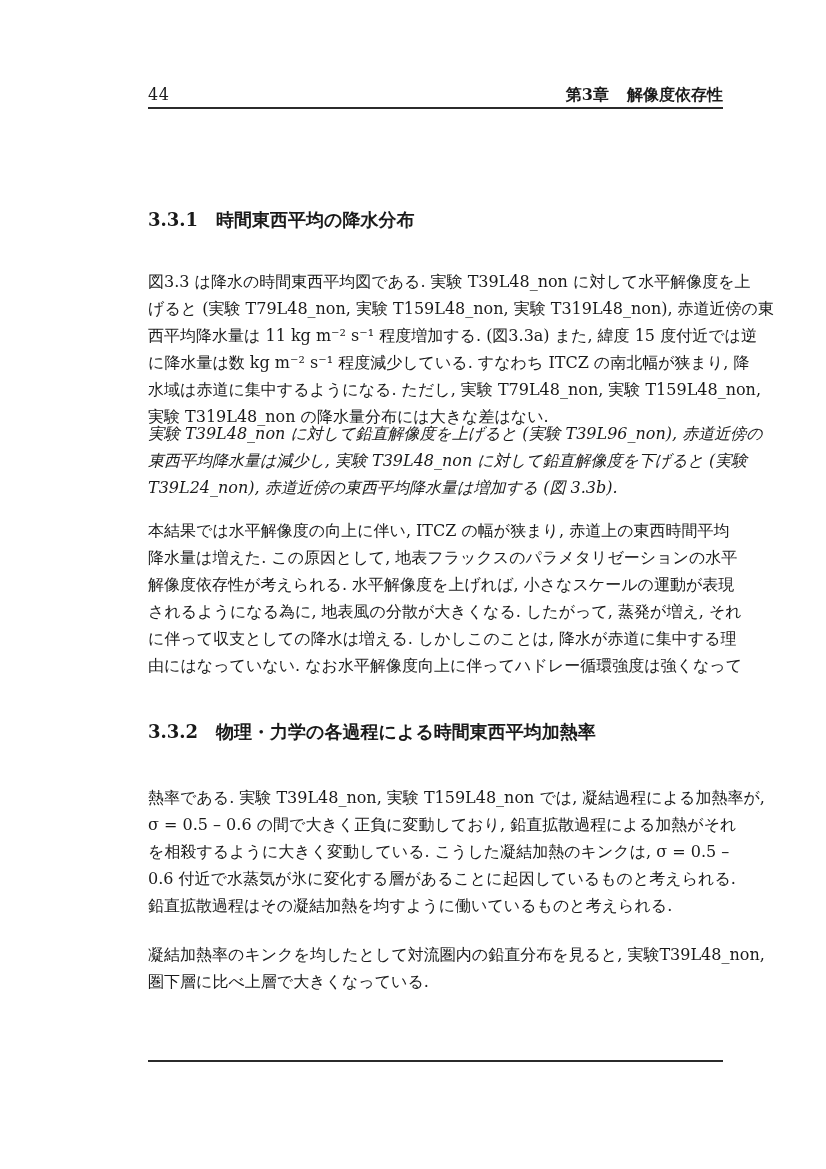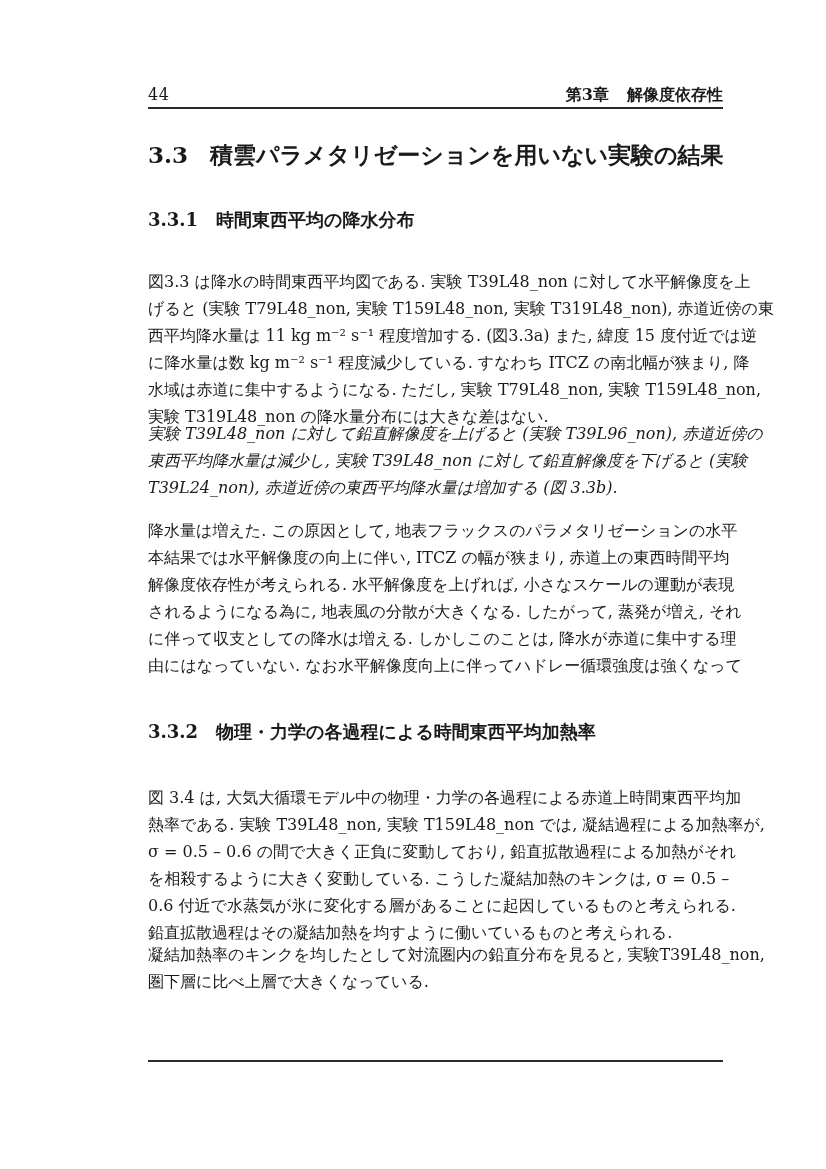--- a/index.html
+++ b/index.html
@@ -68,23 +68,20 @@
 <div class="page">
 
   <div class="running-head">
     <span class="pageno">44</span>
     <span class="chapter">
       <span class="chlabel">第3章</span><span>解像度依存性</span>
     </span>
   </div>
   <div class="head-rule"></div>
 
-  <div class="sec-heading">
-    <span class="num">3.3</span><span>積雲パラメタリゼーションを用いない実験の結果</span>
-  </div>
 
   <div class="subsec-heading" id="subsec-1">
     <span class="num">3.3.1</span><span>時間東西平均の降水分布</span>
   </div>
 
   <div class="para" id="para-1">
     <div class="tline">図3.3 は降水の時間東西平均図である. 実験 T39L48_non に対して水平解像度を上</div>
     <div class="tline">げると (実験 T79L48_non, 実験 T159L48_non, 実験 T319L48_non), 赤道近傍の東</div>
     <div class="tline">西平均降水量は 11 kg m⁻² s⁻¹ 程度増加する. (図3.3a) また, 緯度 15 度付近では逆</div>
     <div class="tline">に降水量は数 kg m⁻² s⁻¹ 程度減少している. すなわち ITCZ の南北幅が狭まり, 降</div>
@@ -92,34 +89,33 @@
     <div class="tline last">実験 T319L48_non の降水量分布には大きな差はない.</div>
   </div>
 
   <div class="para" id="para-2">
     <div class="tline">実験 T39L48_non に対して鉛直解像度を上げると (実験 T39L96_non), 赤道近傍の</div>
     <div class="tline">東西平均降水量は減少し, 実験 T39L48_non に対して鉛直解像度を下げると (実験</div>
     <div class="tline last">T39L24_non), 赤道近傍の東西平均降水量は増加する (図 3.3b).</div>
   </div>
 
   <div class="para" id="para-3">
+    <div class="tline">本結果では水平解像度の向上に伴い, ITCZ の幅が狭まり, 赤道上の東西時間平均</div>
     <div class="tline">降水量は増えた. この原因として, 地表フラックスのパラメタリゼーションの水平</div>
-    <div class="tline">本結果では水平解像度の向上に伴い, ITCZ の幅が狭まり, 赤道上の東西時間平均</div>
     <div class="tline">解像度依存性が考えられる. 水平解像度を上げれば, 小さなスケールの運動が表現</div>
     <div class="tline">されるようになる為に, 地表風の分散が大きくなる. したがって, 蒸発が増え, それ</div>
     <div class="tline">に伴って収支としての降水は増える. しかしこのことは, 降水が赤道に集中する理</div>
     <div class="tline">由にはなっていない. なお水平解像度向上に伴ってハドレー循環強度は強くなって</div>
   </div>
 
   <div class="subsec-heading" id="subsec-2">
     <span class="num">3.3.2</span><span>物理・力学の各過程による時間東西平均加熱率</span>
   </div>
 
   <div class="para" id="para-4">
-    <div class="tline">図 3.4 は, 大気大循環モデル中の物理・力学の各過程による赤道上時間東西平均加</div>
     <div class="tline">熱率である. 実験 T39L48_non, 実験 T159L48_non では, 凝結過程による加熱率が,</div>
     <div class="tline">σ = 0.5 – 0.6 の間で大きく正負に変動しており, 鉛直拡散過程による加熱がそれ</div>
     <div class="tline">を相殺するように大きく変動している. こうした凝結加熱のキンクは, σ = 0.5 –</div>
     <div class="tline">0.6 付近で水蒸気が氷に変化する層があることに起因しているものと考えられる.</div>
     <div class="tline last">鉛直拡散過程はその凝結加熱を均すように働いているものと考えられる.</div>
   </div>
 
   <div class="para" id="para-5">
     <div class="tline">凝結加熱率のキンクを均したとして対流圏内の鉛直分布を見ると, 実験T39L48_non,</div>
     <div class="tline last">圏下層に比べ上層で大きくなっている.</div>

